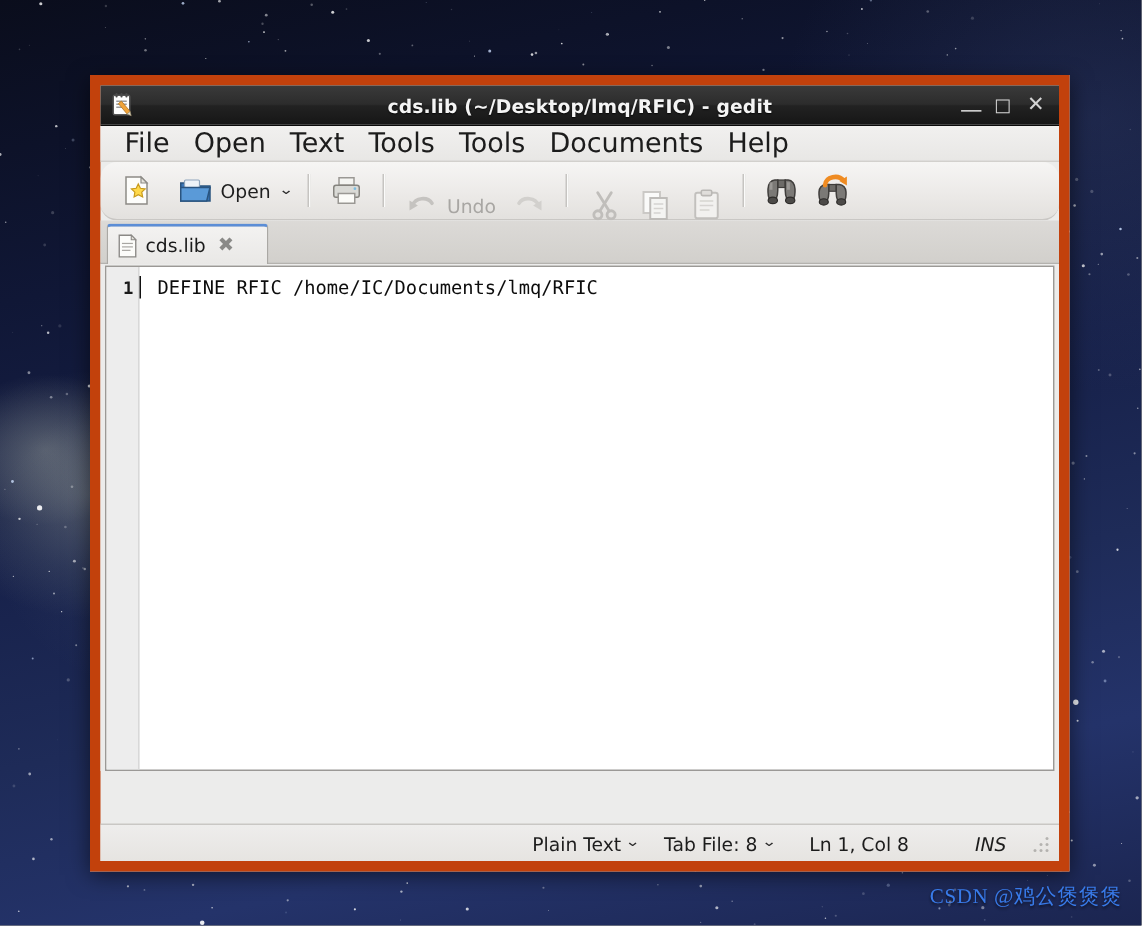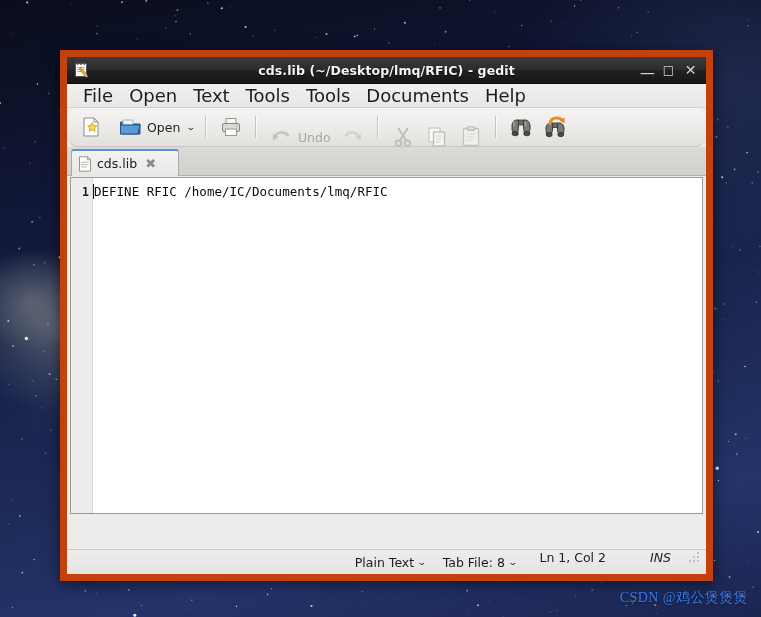--- a/index.html
+++ b/index.html
@@ -226,37 +226,39 @@
     padding-left: 1px;
     position: relative;
   }
   .code-line {
     font-family: "DejaVu Sans Mono", "Liberation Mono", monospace;
     font-size: 12.5px;
     line-height: 16px;
     color: #0c0c0c;
     white-space: pre;
     position: relative;
+    margin-left: 11px;
   }
   .caret {
     position: absolute;
     left: 0px;
     top: 6px;
     width: 1px;
     height: 15px;
     background: #111;
   }
 
   
   .statusbar {
     height: 24px;
     flex: 0 0 24px;
     background: linear-gradient(to bottom, #eeedec 0%, #e6e4e1 100%);
     border-top: 1px solid #c9c7c4;
     display: flex;
+    align-items: center;
     font-size: 12.5px;
     color: #1c1c1c;
     position: relative;
     padding-right: 4px;
     margin-top: 35px;
   }
   .status-spacer { flex: 1 1 auto; }
   .status-item {
     display: flex;
     align-items: center;
@@ -1154,21 +1156,21 @@
     <span class="status-spacer"></span>
     <div class="status-item plain">
       <span>Plain Text</span>
       <span class="status-caret">⌄</span>
     </div>
     <div class="status-item">
       <span>Tab File:</span>
       <span>8</span>
       <span class="status-caret">⌄</span>
     </div>
-    <span class="status-pos">Ln 1, Col 2</span>
+    <span class="status-pos">Ln 1, Col 8</span>
     <span class="status-ins">INS</span>
     <span class="grip">
       <i style="left:8px;top:2px"></i>
       <i style="left:4px;top:6px"></i>
         <i style="left:8px;top:6px"></i>
       <i style="left:0px;top:10px"></i>
         <i style="left:4px;top:10px"></i>
         <i style="left:8px;top:10px"></i>
     </span>
   </div>

